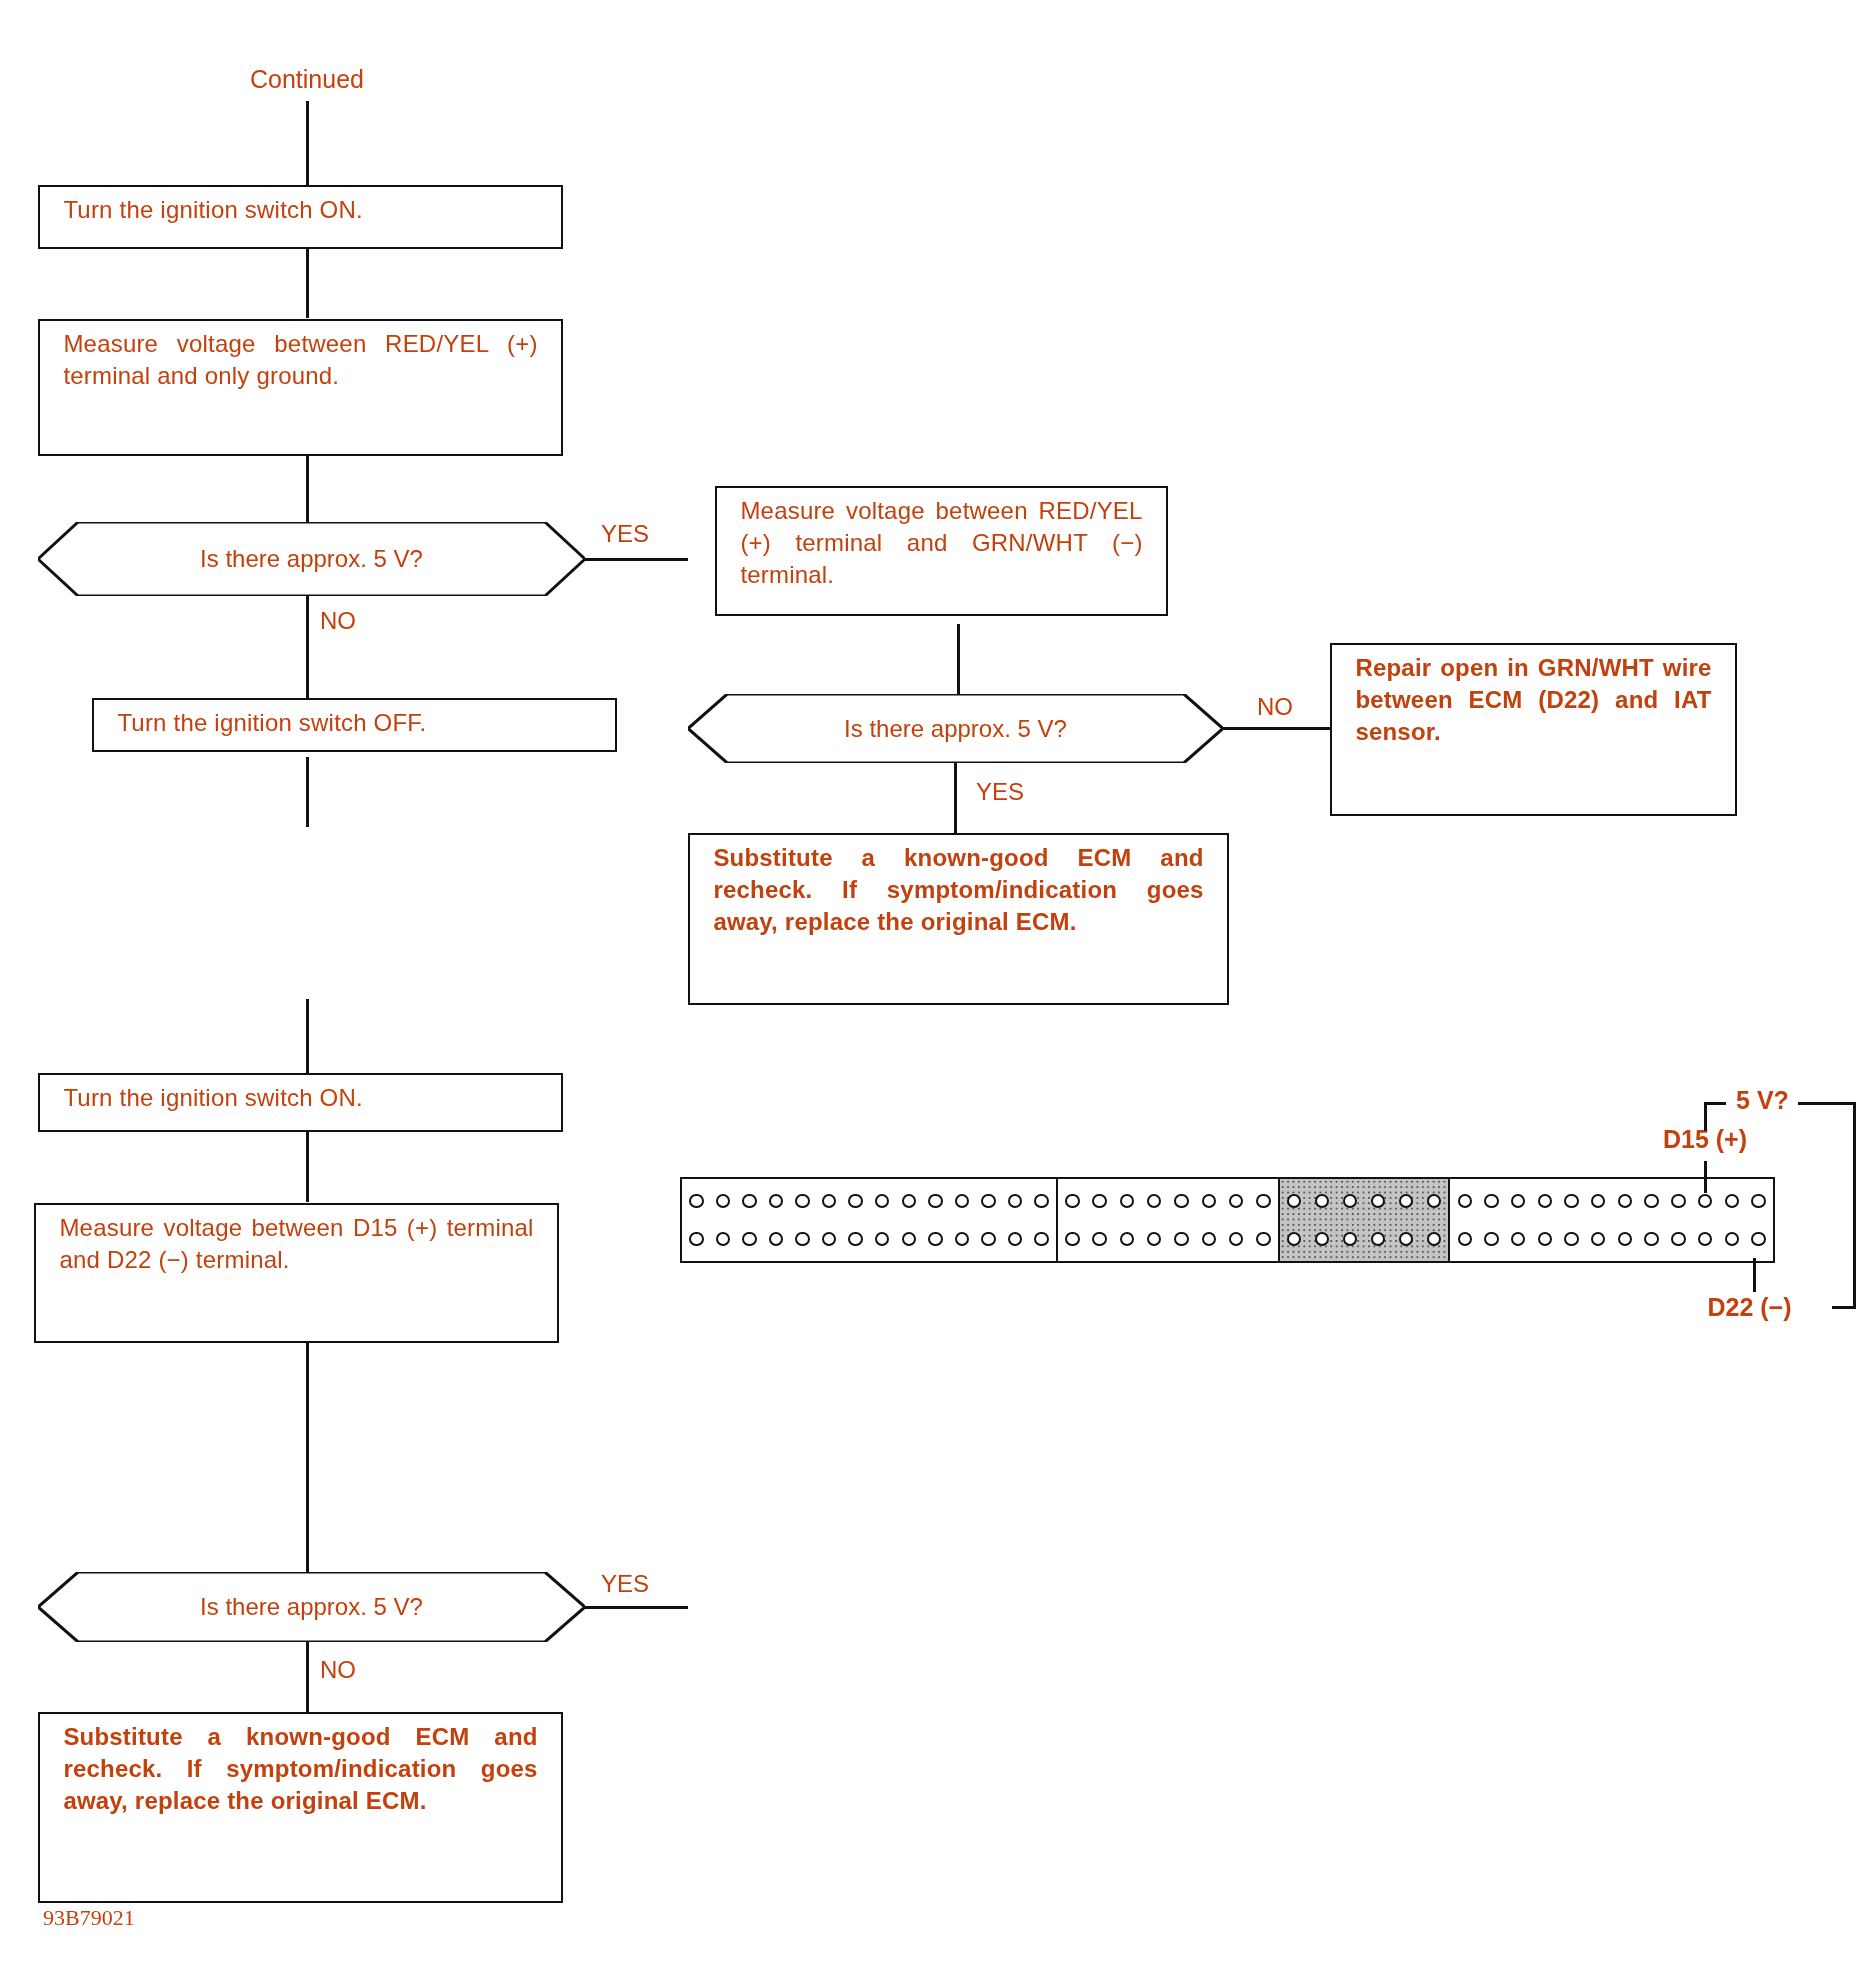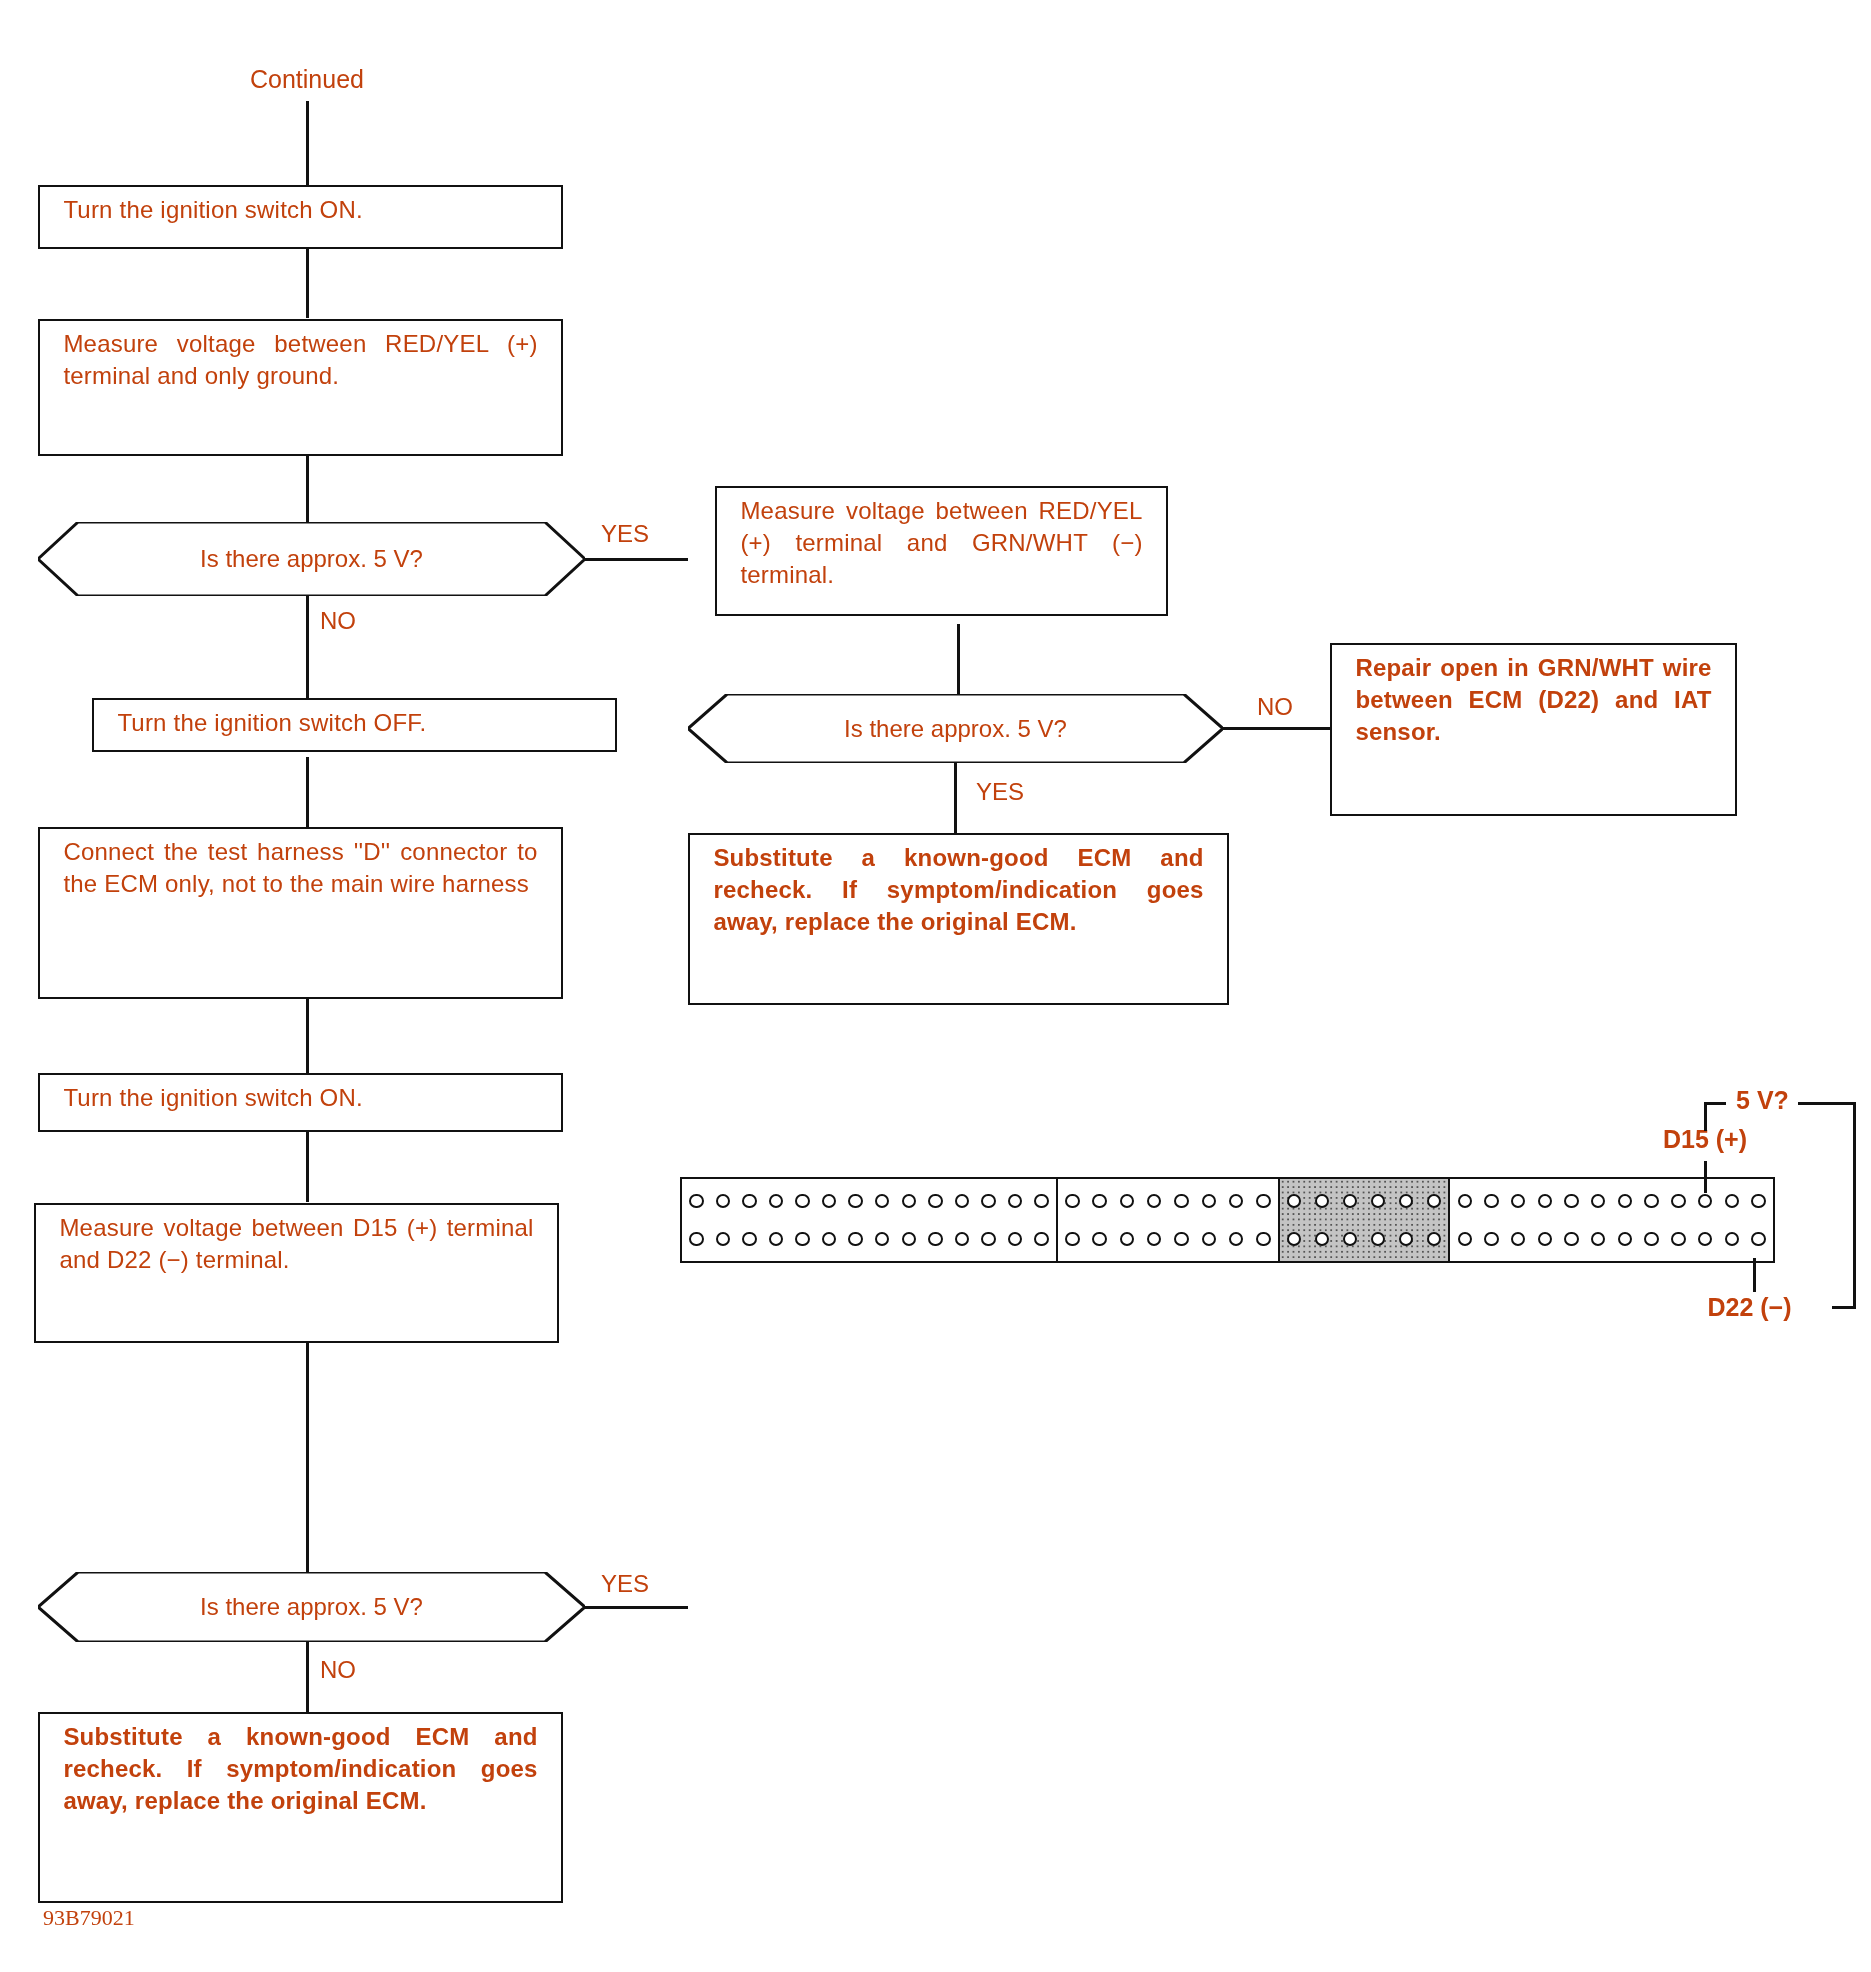--- a/index.html
+++ b/index.html
@@ -89,23 +89,20 @@
     <div class="txt">Is there approx. 5 V?</div>
   </div>
 
   <div class="lbl" style="left:601px; top:520px;">YES</div>
   <div class="lbl" style="left:320px; top:607px;">NO</div>
 
   <div class="box" style="left:46px; top:698px; width:525px; height:54px;margin-left:46px;">
     <div class="txt">Turn the ignition switch OFF.</div>
   </div>
 
-  <div class="box" style="left:38px; top:827px; width:525px; height:172px;">
-    <div class="txt">Connect the test harness ''D'' connector to the ECM only, not to the main wire harness</div>
-  </div>
 
   <div class="box" style="left:38px; top:1073px; width:525px; height:59px;">
     <div class="txt">Turn the ignition switch ON.</div>
   </div>
 
   <div class="box" style="left:34px; top:1203px; width:525px; height:140px;">
     <div class="txt">Measure voltage between D15 (+) terminal and D22 (−) terminal.</div>
   </div>
 
   <div class="hex" style="left:38px; top:1572px; width:547px; height:70px;">

